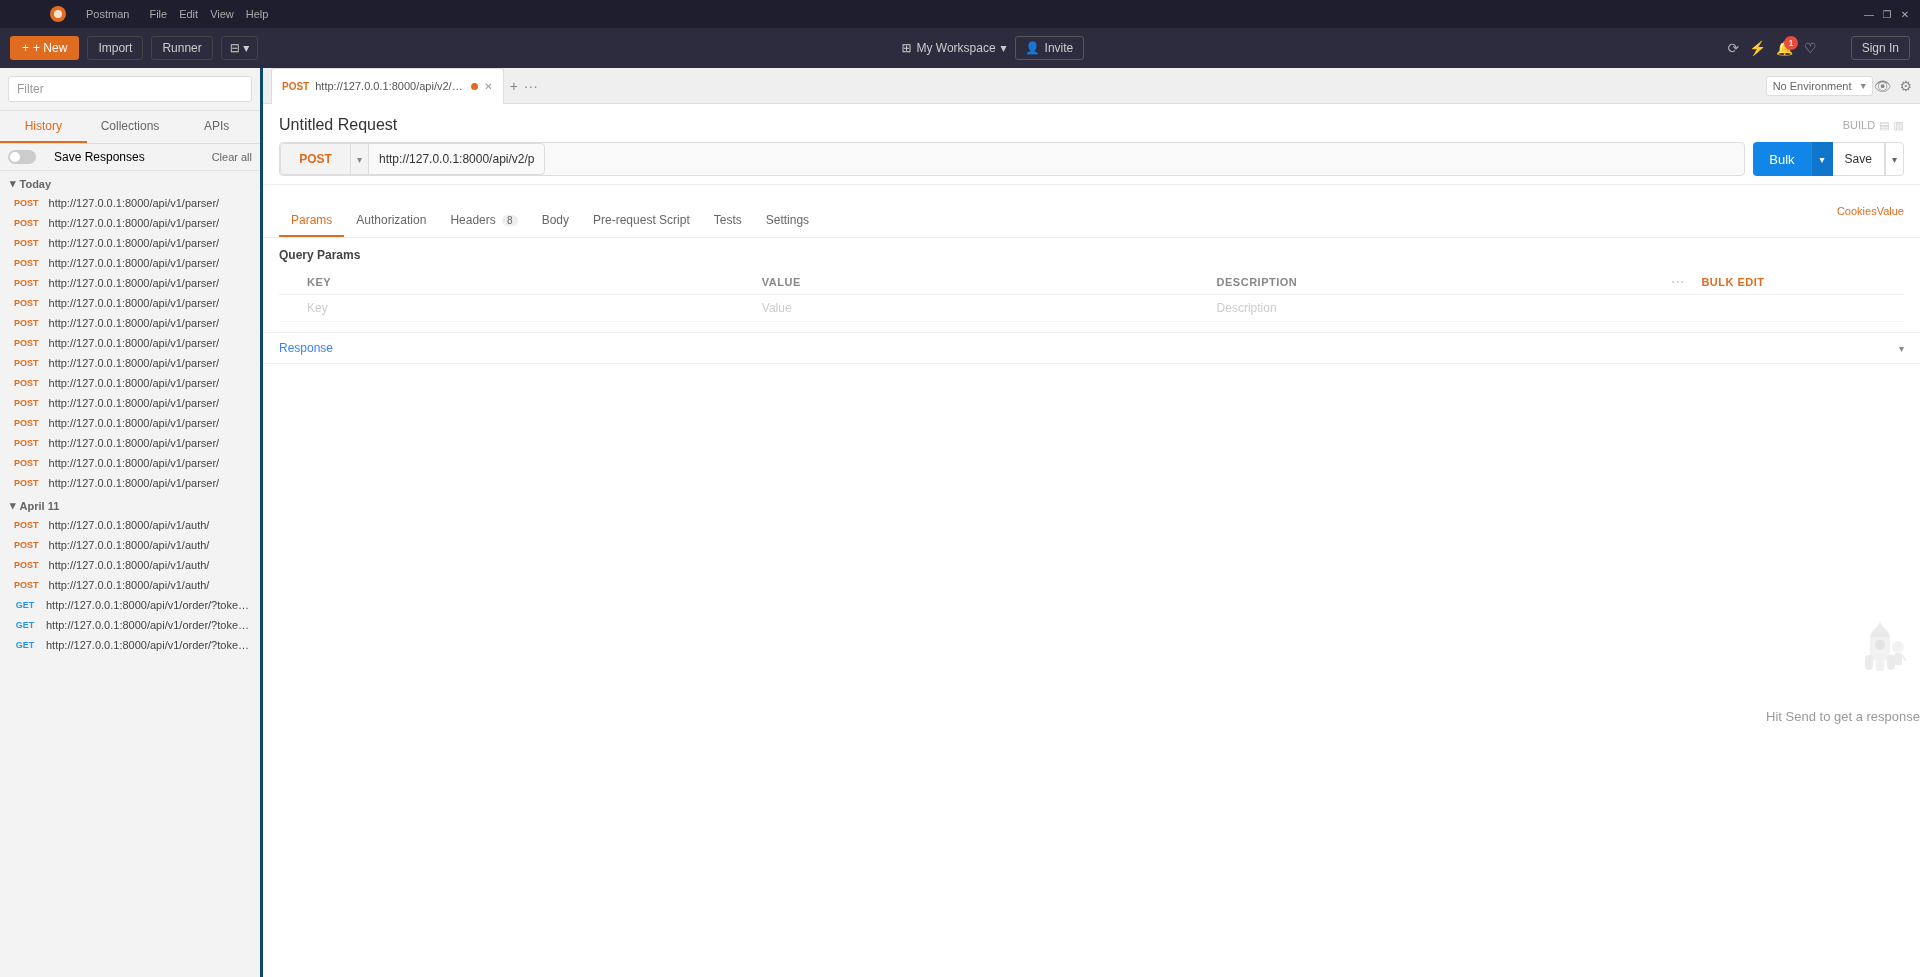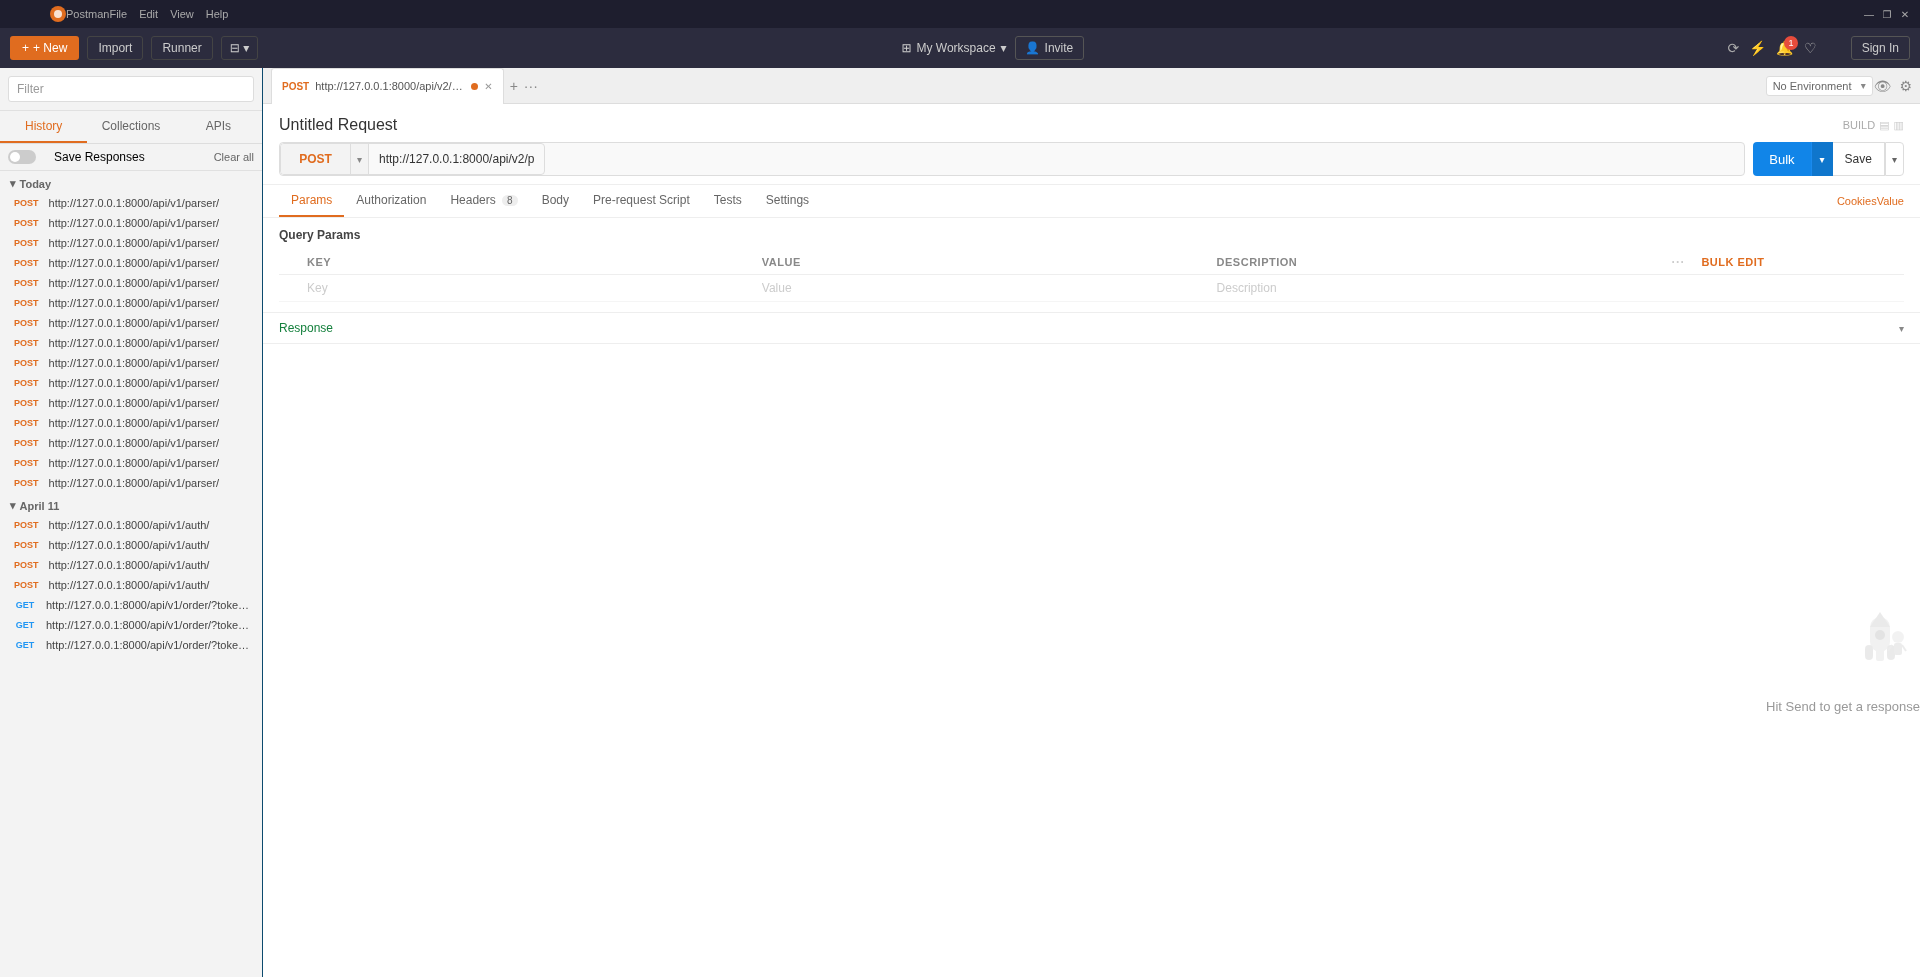--- a/index.html
+++ b/index.html
@@ -10,21 +10,21 @@
       background: #1e1e2e;
       height: 28px;
       display: flex;
       align-items: center;
       justify-content: space-between;
       padding: 0 8px;
       color: #ccc;
       font-size: 11px;
       -webkit-app-region: drag;
     }
-    .title-bar-left { display: flex; align-items: center; gap: 0; padding-left: 42px; }
+    .title-bar-left { display: flex; align-items: center; gap: 20px; padding-left: 42px; }
     .title-bar-title { color: #aaa; font-size: 11px; }
     .title-bar-menu { display: flex; gap: 12px; }
     .title-bar-menu span { cursor: pointer; color: #aaa; font-size: 11px; }
     .window-controls { display: flex; gap: 4px; align-items: center; }
     .win-btn { width: 14px; height: 14px; border: none; background: none; color: #aaa; cursor: pointer; font-size: 10px; display: flex; align-items: center; justify-content: center; }
 
     
     .toolbar {
       background: #2c2c3e;
       height: 40px;
@@ -99,21 +99,21 @@
     
     .main-layout {
       display: flex;
       height: calc(100vh - 68px);
     }
 
     
     .sidebar {
       width: 263px;
       background: #f3f3f3;
-      border-right: 1px solid #0c4a6e;
+      border-right: 3px solid #0c4a6e;
       display: flex;
       flex-direction: column;
       flex-shrink: 0;
     }
     .sidebar-search {
       padding: 8px;
       border-bottom: 1px solid #e0e0e0;
     }
     .search-input {
       width: 100%;
@@ -391,20 +391,21 @@
       padding: 0 16px;
       border-bottom: 1px solid #eee;
       background: #fff;
     }
     .req-tab {
       padding: 8px 12px;
       font-size: 12px;
       color: #666;
       cursor: pointer;
       border-bottom: 2px solid transparent;
+      margin-top: 20px;
     }
     .req-tab.active {
       color: #e06c1f;
       border-bottom-color: #e06c1f;
     }
     .req-tab-badge {
       display: inline-block;
       background: #eee;
       color: #666;
       border-radius: 8px;
@@ -462,21 +463,21 @@
       overflow: hidden;
     }
     .response-header {
       display: flex;
       align-items: center;
       justify-content: space-between;
       padding: 8px 16px;
       border-bottom: 1px solid #eee;
       background: #fff;
     }
-    .response-title { font-size: 12px; font-weight: 500; color: #15803d; }
+    .response-title { font-size: 12px; font-weight: 500; color: #3b82f6; }
     .response-caret { color: #888; font-size: 10px; cursor: pointer; }
     .response-empty {
       flex: 1;
       display: flex;
       flex-direction: column;
       align-items: flex-end;
       justify-content: center;
       background: #fff;
       gap: 12px;
     }

